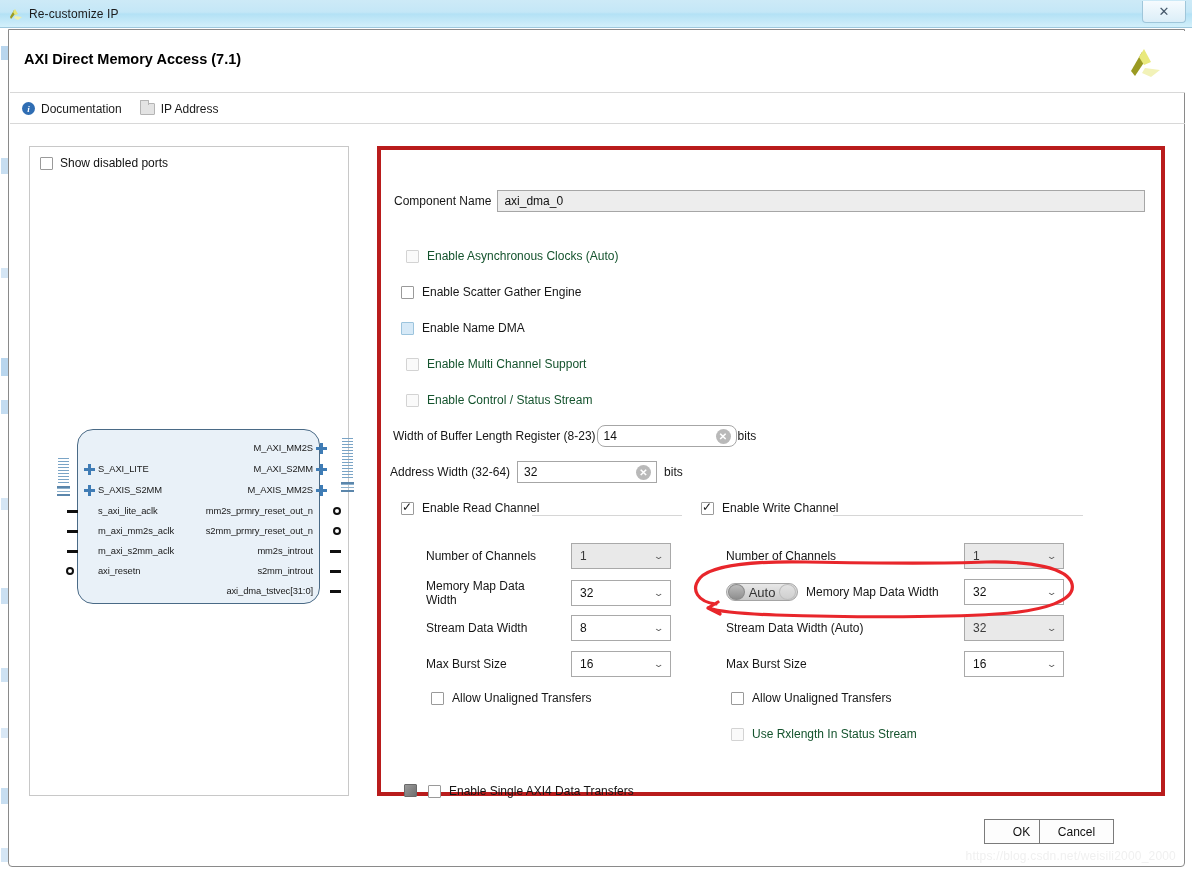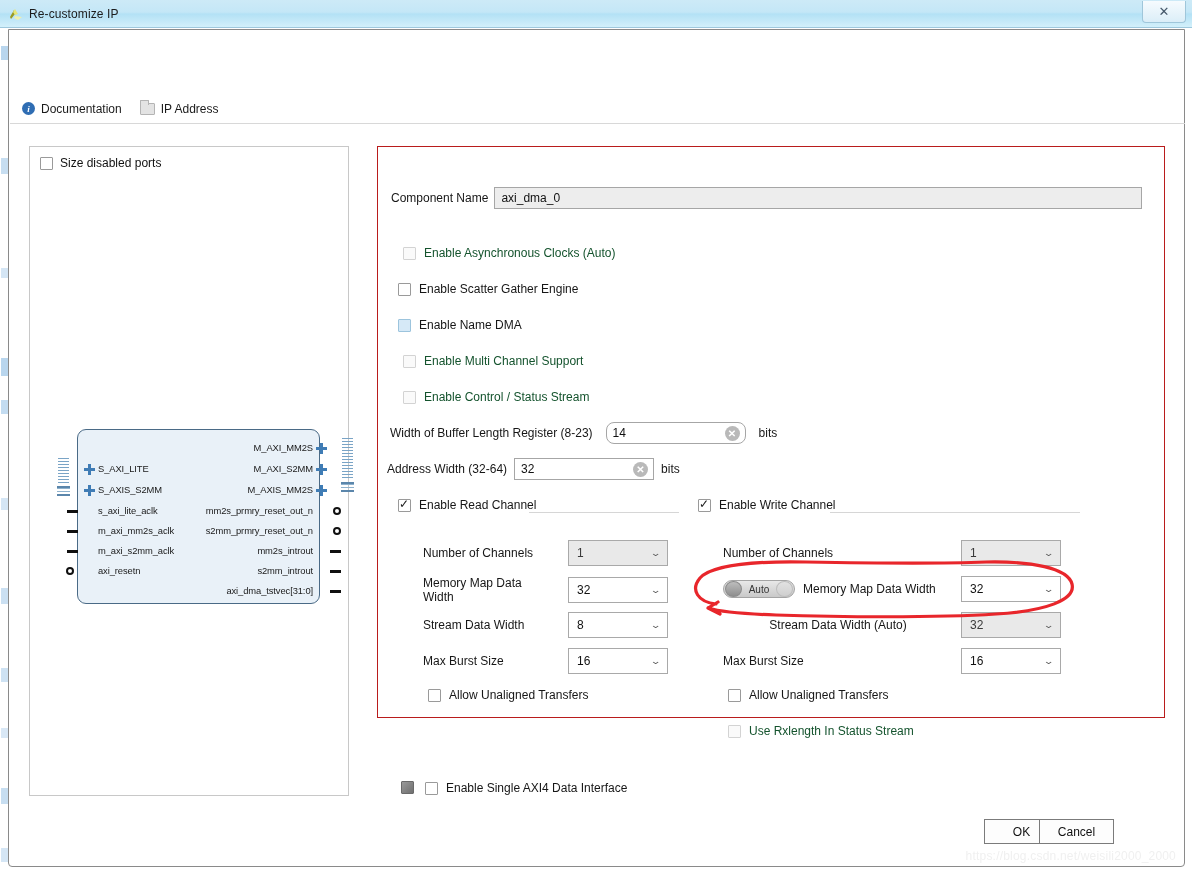--- a/index.html
+++ b/index.html
@@ -128,21 +128,21 @@
   }
   .cb.dis { border-color: #d3d3d3; background: #fafafa; cursor: default; }
   .cb.hov { border-color: #9cc4dd; background: #d6e9f7; }
 
   
   .ipblock {
     position: absolute; left: 47px; top: 282px;
     width: 243px; height: 175px;
     background: #e9f1f8;
     border: 1px solid #4a6a86;
-    border-radius: 9px;
+    border-radius: 16px;
   }
   .ipblock .pin {
     position: absolute; font-size: 9.4px; color: #1a1a1a;
     white-space: nowrap; letter-spacing: -.1px;
   }
   .pin.left { left: 20px; text-align: center; }
   .pin.right { right: 6px; text-align: right; }
 
   .conn { position: absolute; }
   .plus {
@@ -165,22 +165,22 @@
   }
   .busmark2 {
     position: absolute; width: 13px; height: 10px;
     border-top: 2px solid #5b86ab; border-bottom: 2px solid #5b86ab;
     background: repeating-linear-gradient(to bottom, #8fb2cd 0 1px, transparent 1px 3px);
   }
 
   
   .right-panel {
     position: absolute; left: 368px; top: 116px;
-    width: 788px; height: 572px;
-    border: 1px solid #b91c1c; background: #fff;
+    width: 788px; height: 650px;
+    border: 4px solid #b91c1c; background: #fff;
   }
 
   .row-compname {
     position: absolute; left: 13px; top: 40px;
     display: flex; align-items: center; gap: 6px;
   }
   .lbl { font-size: 12px; color: #161616; }
   .lbl.dis { color: #14532d; }
 
   .txtfield {
@@ -230,21 +230,21 @@
     background: linear-gradient(to bottom, #bdbdbd, #8e8e8e);
     border: 1px solid #8a8a8a;
   }
   .toggle .knob2 {
     position: absolute; right: 1px; top: 0px;
     width: 17px; height: 16px; border-radius: 50%;
     background: linear-gradient(to bottom, #e2e2e2, #cfcfcf);
     border: 1px solid #bdbdbd;
   }
   .toggle span {
-    font-size: 10px; color: #333; position: relative; z-index: 2;
+    font-size: 13px; color: #333; position: relative; z-index: 2;
   }
 
   .cursor-icon {
     position: absolute; width: 13px; height: 13px;
     background: linear-gradient(135deg, #9a9a9a, #6f6f6f);
     border: 1px solid #6a6a6a; border-radius: 1px;
   }
 
   
   .btn {
@@ -290,36 +290,46 @@
         <polygon points="9,4 12,9 9,10 7,7" fill="#e6e67a"></polygon>
         <polygon points="9,11 16,12 12,15 8,13" fill="#f0f0b0"></polygon>
       </svg>
     </div>
     <div class="tb-title">Re-customize IP</div>
     <div class="tb-close">✕</div>
   </div>
 
   <div class="dialog">
 
+    <div class="header">
+      <h1>AXI Direct Memory Access (7.1)</h1>
+      <div class="xlogo">
+        <svg viewBox="0 0 40 40" width="40" height="40">
+          <polygon points="8,28 19,9 22,18 12,33" fill="#9a9a22"></polygon>
+          <polygon points="21,6 28,19 21,22 16,14" fill="#e9e97c"></polygon>
+          <polygon points="22,25 37,27 28,34 19,30" fill="#f2f2b8"></polygon>
+        </svg>
+      </div>
+    </div>
 
     <div class="toolbar">
       <div class="tb-item">
         <span class="ico-info">i</span>
         <span>Documentation</span>
       </div>
       <div class="tb-item">
         <span class="ico-folder"></span>
         <span>IP Address</span>
       </div>
     </div>
 
     <div class="left-panel">
       <label class="show-ports">
         <span class="cb"></span>
-        <span>Size disabled ports</span>
+        <span>Show disabled ports</span>
       </label>
 
       <div class="ipblock">
 
         <div class="pin right" style="top:12px;">M_AXI_MM2S</div>
         <div class="pin right" style="top:33px;">M_AXI_S2MM</div>
         <div class="pin right" style="top:54px;">M_AXIS_MM2S</div>
 
         <div class="pin left" style="top:33px;">S_AXI_LITE</div>
         <div class="pin left" style="top:54px;">S_AXIS_S2MM</div>
@@ -383,21 +393,21 @@
       <label class="cbrow" style="left:25px;top:207px;">
         <span class="cb dis"></span>
         <span class="lbl dis">Enable Multi Channel Support</span>
       </label>
 
       <label class="cbrow" style="left:25px;top:243px;">
         <span class="cb dis"></span>
         <span class="lbl dis">Enable Control / Status Stream</span>
       </label>
 
-      <div class="cbrow" style="left:12px;top:275px;gap:13px;">
+      <div class="cbrow" style="left:12px;top:275px;gap:1px;">
         <span class="lbl">Width of Buffer Length Register (8-23)</span>
         <span class="txtfield white" style="width:140px;position:relative;border-radius:8px;">
           <span>14</span>
           <span class="clearbtn">✕</span>
         </span>
         <span class="lbl">bits</span>
       </div>
 
       <div class="cbrow" style="left:9px;top:311px;gap:7px;">
         <span class="lbl">Address Width (32-64)</span>
@@ -472,21 +482,21 @@
           <span>Auto</span>
         </span>
         <span class="lbl" style="width:150px;">Memory Map Data Width</span>
         <span class="dd" style="width:100px;">
           <span>32</span>
           <span class="chev">⌄</span>
         </span>
       </div>
 
       <div class="cbrow" style="left:345px;top:465px;">
-        <span class="lbl" style="width:230px;text-align:center;">Stream Data Width (Auto)</span>
+        <span class="lbl" style="width:230px;">Stream Data Width (Auto)</span>
         <span class="dd grey" style="width:100px;">
           <span>32</span>
           <span class="chev">⌄</span>
         </span>
       </div>
 
       <div class="cbrow" style="left:345px;top:501px;">
         <span class="lbl" style="width:230px;">Max Burst Size</span>
         <span class="dd" style="width:100px;">
           <span>16</span>
@@ -500,21 +510,21 @@
       </label>
 
       <label class="cbrow" style="left:350px;top:577px;">
         <span class="cb dis"></span>
         <span class="lbl dis">Use Rxlength In Status Stream</span>
       </label>
 
       <div class="cursor-icon" style="left:23px;top:634px;"></div>
       <label class="cbrow" style="left:47px;top:634px;">
         <span class="cb"></span>
-        <span class="lbl">Enable Single AXI4 Data Interface</span>
+        <span class="lbl">Enable Single AXI4 Data Transfers</span>
       </label>
 
     </div>
 
     <div class="btn" style="left:975px;top:789px;">OK</div>
     <div class="btn" style="left:1030px;top:789px;">Cancel</div>
 
     <div class="watermark">https://blog.csdn.net/weisili2000_2000</div>
   </div>
 

